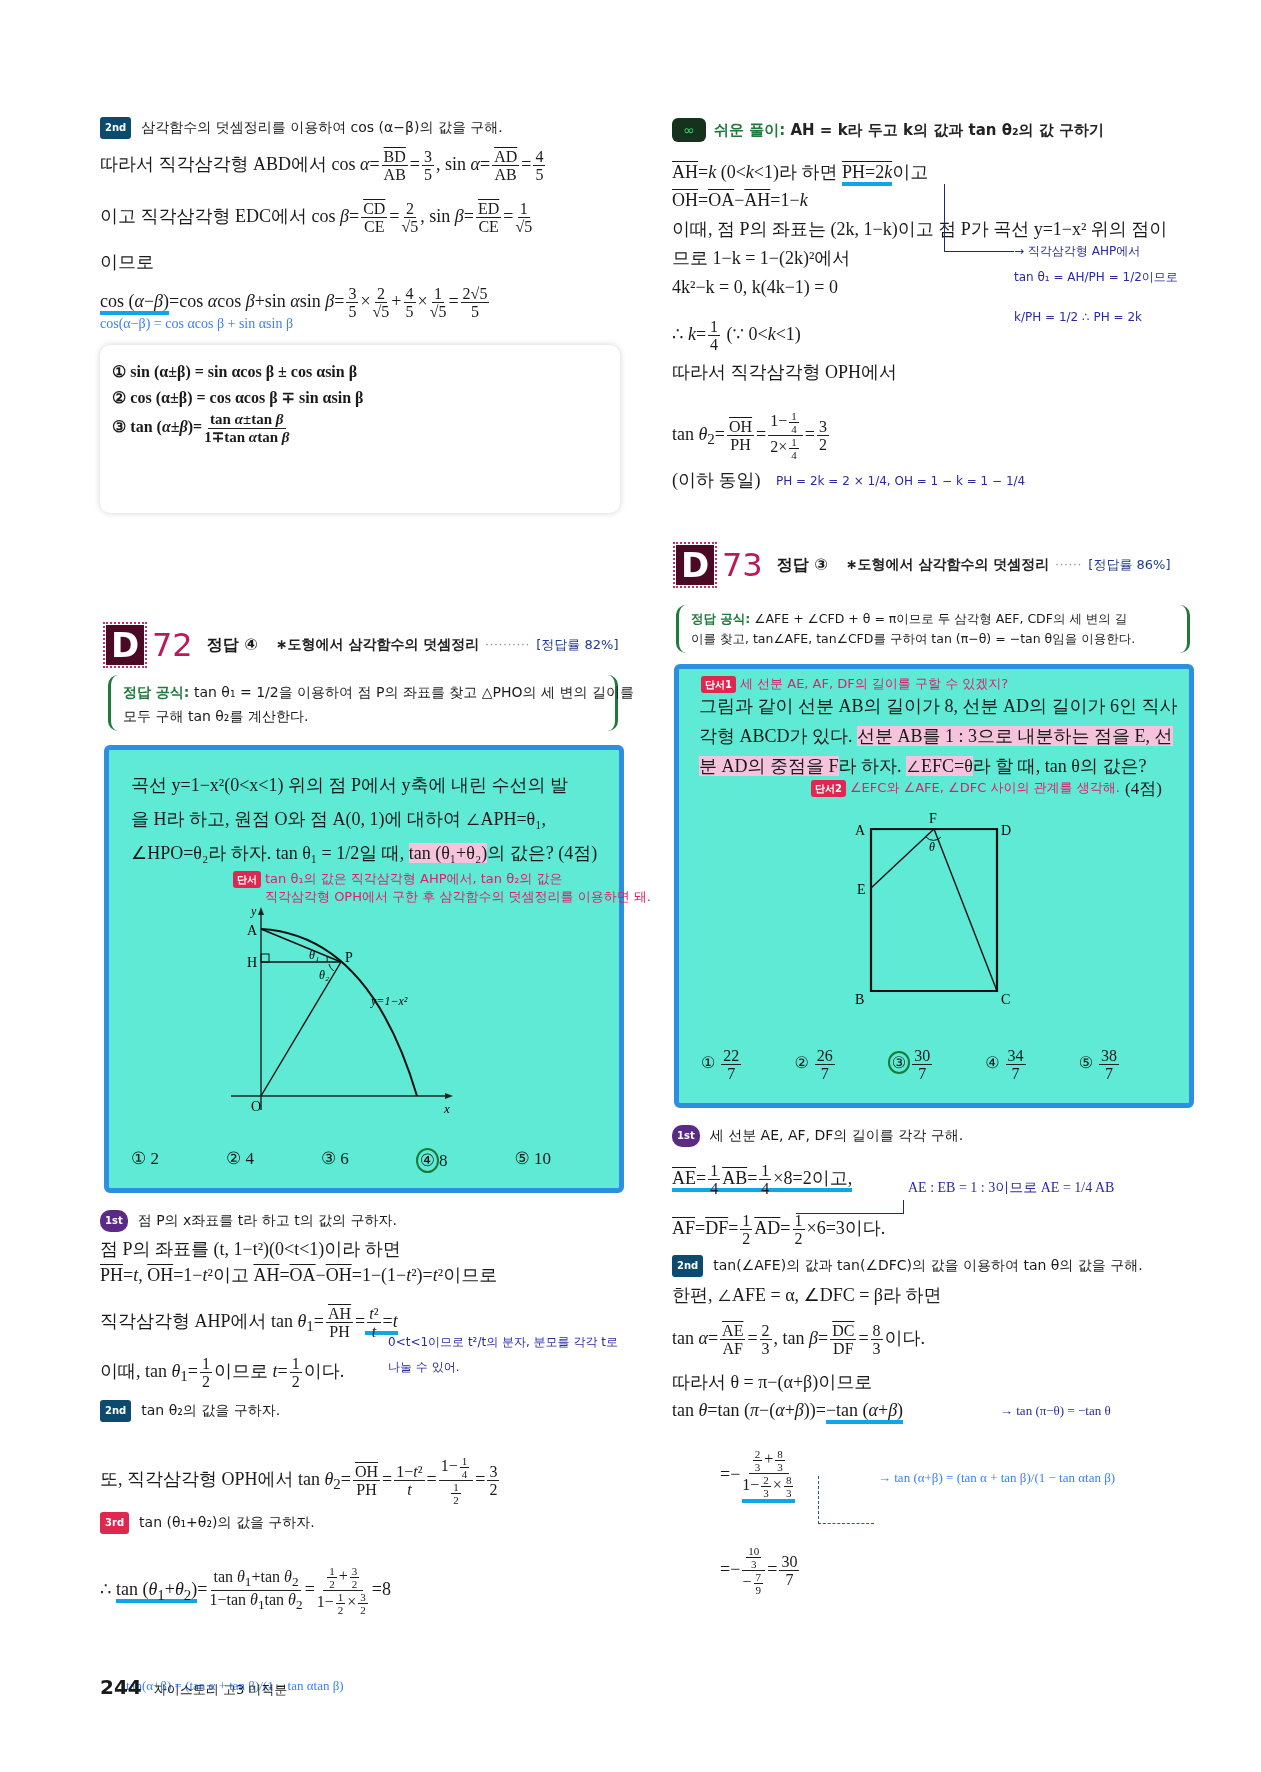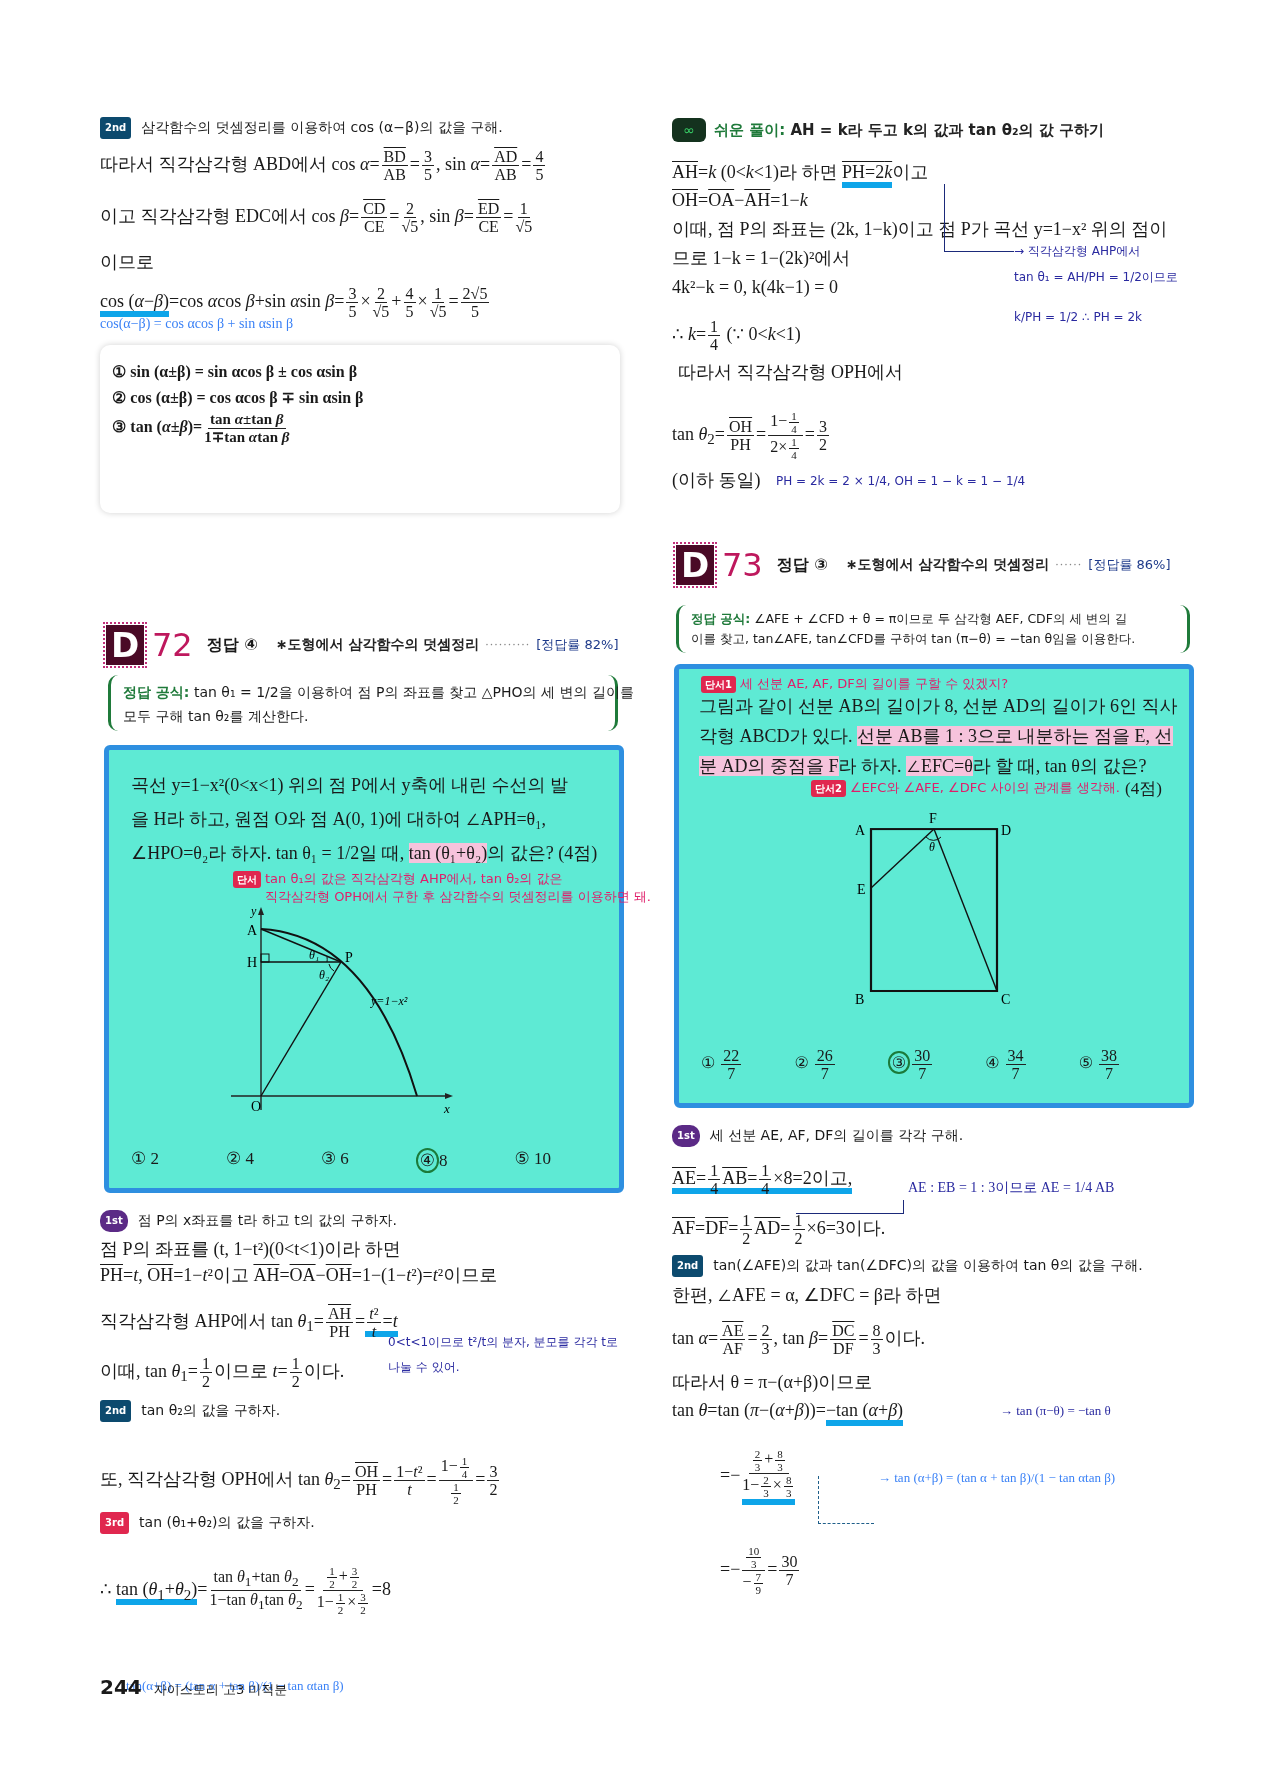--- a/index.html
+++ b/index.html
@@ -12,21 +12,21 @@
   .small { font-size: 13px; line-height: 17px; white-space: nowrap; }
   .note { color: #2a2aa0; font-family: "DejaVu Sans", sans-serif; font-size: 12px; line-height: 15px; white-space: nowrap; }
   .note-teal { color: #3b82f6; }
   .pink-note { color: #e01e6a; font-family: "DejaVu Sans", sans-serif; font-size: 13px; line-height: 17px; white-space: nowrap; }
   .step-badge { display: inline-block; color: #fff; font-family: "DejaVu Sans", sans-serif; font-size: 10px; font-weight: bold; padding: 1px 5px; border-radius: 3px; vertical-align: middle; margin-right: 10px; }
   .b1st { background: #5b2a86; border-radius: 10px; }
   .b2nd { background: #0c4a6e; }
   .b3rd { background: #e0274f; }
   .step-title { font-family: "DejaVu Sans", sans-serif; font-size: 14px; line-height: 20px; white-space: nowrap; }
   .hl { background: #f6c3dc; }
-  .ul { border-bottom: 6px solid #0ea5e9; }
+  .ul { border-bottom: 4px solid #0ea5e9; }
   .ovl { text-decoration: overline; }
   .frac { display: inline-flex; flex-direction: column; align-items: center; vertical-align: middle; font-size: 16px; line-height: 17px; margin: 0 2px; }
   .frac > span:first-child { border-bottom: 1px solid #222; padding: 0 2px; }
   .frac-s { font-size: 11px; line-height: 12px; }
   .frac-s > span:first-child { border-bottom: 1px solid currentColor; }
   
   .concept { left: 100px; top: 345px; width: 520px; height: 168px; border-radius: 10px; background: #fff; box-shadow: 0 0 6px rgba(0,0,0,0.18); overflow: hidden; }
   .concept-head { height: 38px; background: #dedede; padding: 8px 12px; display: flex; align-items: center; justify-content: space-between; }
   .concept-title { font-family: "DejaVu Sans", sans-serif; font-weight: bold; font-size: 15px; color: #222; }
   .concept-tag { font-family: "DejaVu Sans", sans-serif; font-size: 11px; color: #e0274f; font-weight: bold; }
@@ -129,21 +129,21 @@
 </div>
 <div class="abs line serif" style="left:672px; top:160px;"><span class="ovl">AH</span>=<i>k</i> (0&lt;<i>k</i>&lt;1)라 하면 <span class="ul ovl">PH=2<i>k</i></span>이고</div>
 <div class="abs line serif" style="left:672px; top:188px;"><span class="ovl">OH</span>=<span class="ovl">OA</span>−<span class="ovl">AH</span>=1−<i>k</i></div>
 <div class="abs line serif" style="left:672px; top:217px;">이때, 점 P의 좌표는 (2k, 1−k)이고 점 P가 곡선 y=1−x² 위의 점이</div>
 <div class="abs line serif" style="left:672px; top:246px;">므로 1−k = 1−(2k)²에서</div>
 <div class="abs line serif" style="left:672px; top:275px;">4k²−k = 0, k(4k−1) = 0</div>
 <div class="abs line serif" style="left:672px; top:318px;">∴ <i>k</i>=<span class="frac">
       <span>1</span>
       <span>4</span>
     </span> (∵ 0&lt;<i>k</i>&lt;1)</div>
-<div class="abs line serif" style="left:672px; top:360px;margin-left:6px;">따라서 직각삼각형 OPH에서</div>
+<div class="abs line serif" style="left:672px; top:360px;">따라서 직각삼각형 OPH에서</div>
 <div class="abs line serif" style="left:672px; top:410px;">tan <i>θ</i><sub>2</sub>=<span class="frac">
       <span class="ovl">OH</span>
       <span class="ovl">PH</span>
     </span>=<span class="frac">
       <span>1−<span class="frac frac-s">
           <span>1</span>
           <span>4</span>
         </span></span>
       <span>2×<span class="frac frac-s">
           <span>1</span>

